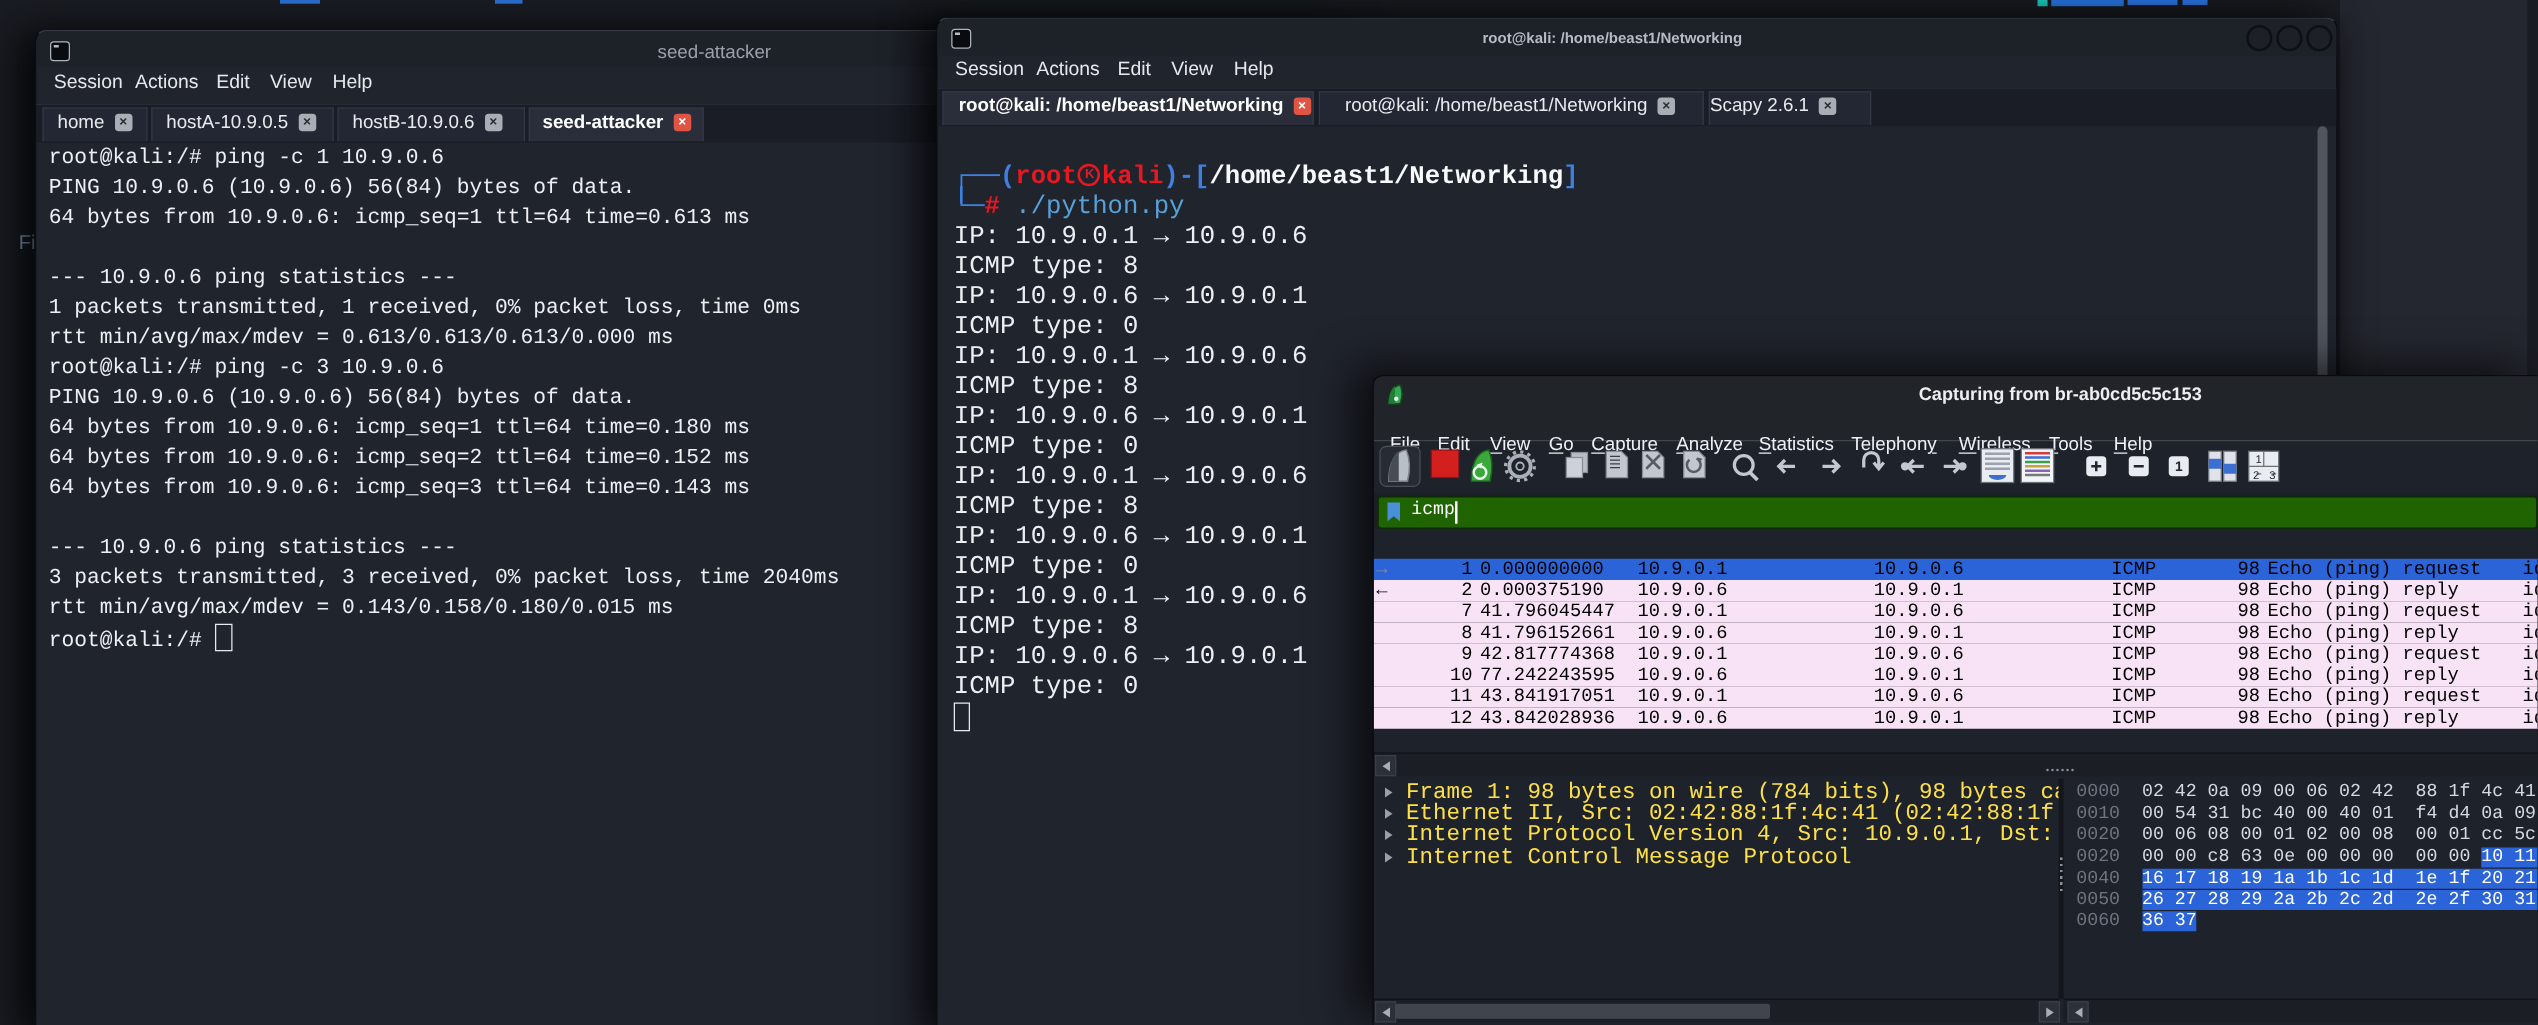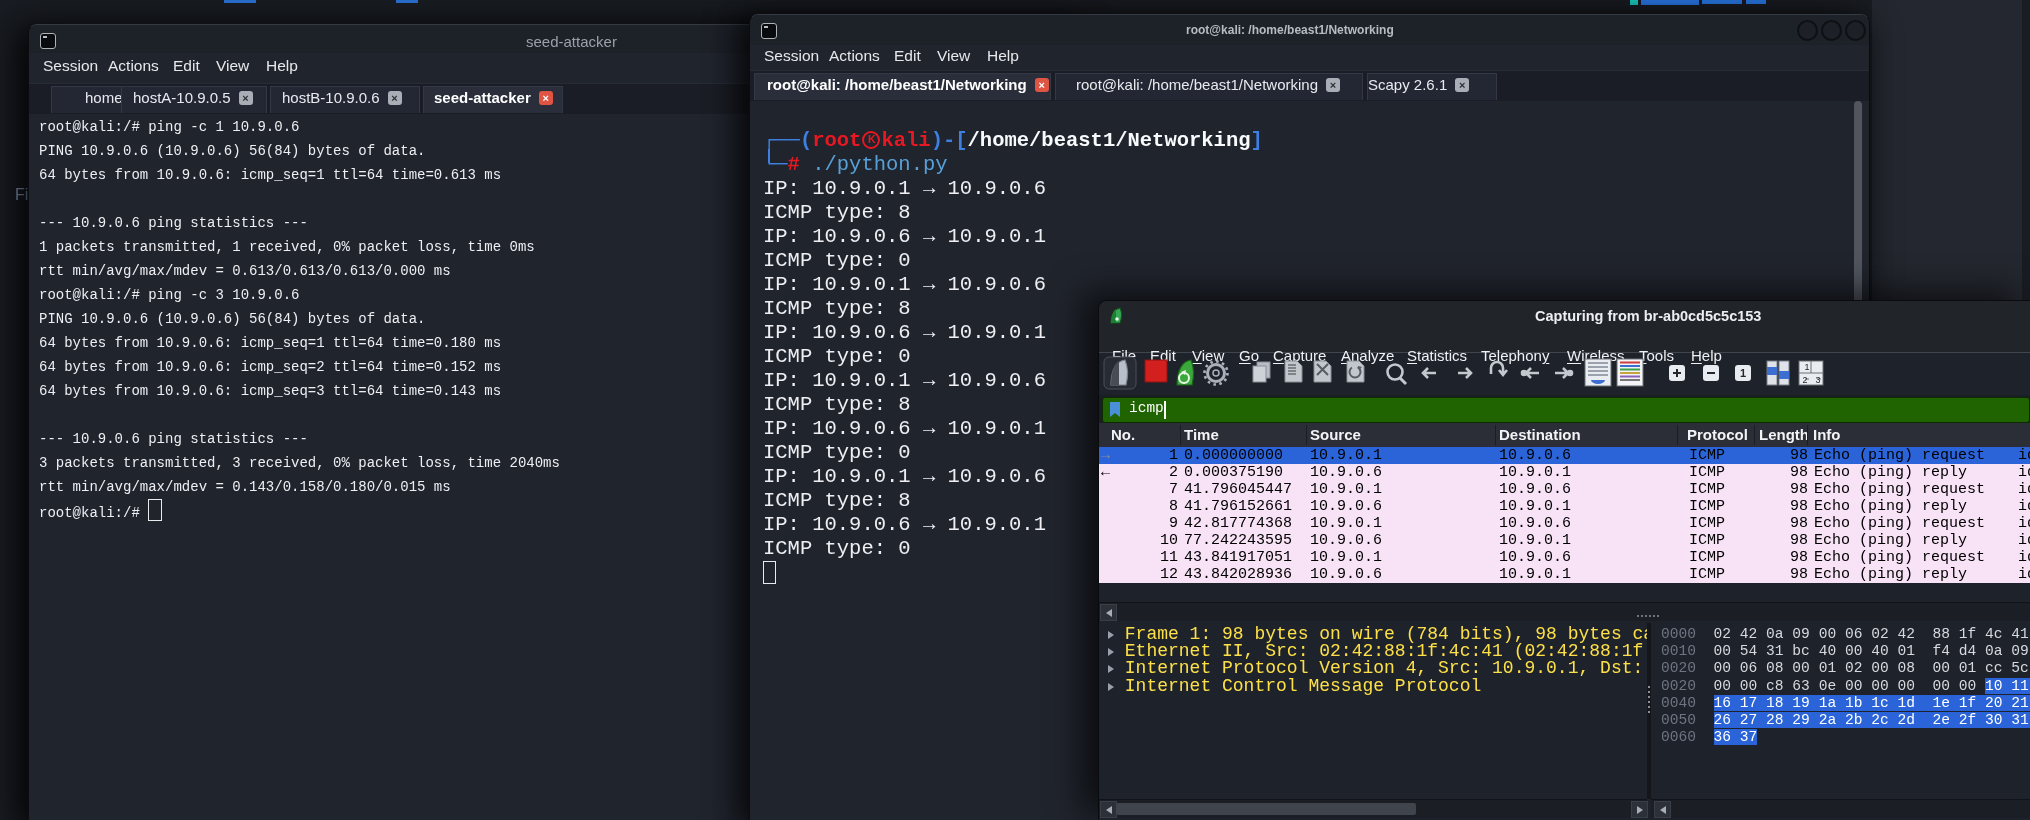--- a/index.html
+++ b/index.html
@@ -11,21 +11,21 @@
 .ttl{position:absolute;color:#9ba1ab;font-size:15px;white-space:nowrap;}
 .menu{position:absolute;color:#e6e8eb;font-size:15.5px;}
 .menu span{margin-right:0px;}
 .tabbar{position:absolute;left:0;right:0;background:#1a1d25;}
 .tab{position:absolute;top:2px;bottom:1px;background:#232734;border:1px solid #333845;border-bottom:none;color:#e8eaee;font-size:15px;white-space:nowrap;display:flex;align-items:center;}
 .tab .cb{margin-left:8px;flex:none;}
 .tab>span{position:relative;top:-2.5px;}
 .tab.act{background:#2a2e3a;color:#fff;font-weight:bold;}
 .cb{display:inline-block;width:14px;height:14px;border-radius:3px;background:#a9aeb6;color:#2b2e35;font-size:11px;line-height:14px;text-align:center;font-weight:bold;vertical-align:middle;}
 .cb.red{background:#e05444;color:#fff;}
-.term{position:absolute;color:#edeff3;font-family:"Liberation Mono",monospace;font-size:14px;line-height:24px;white-space:pre;}
+.term{position:absolute;color:#edeff3;font-family:"Liberation Mono",monospace;font-size:17px;line-height:24px;white-space:pre;}
 .cur{display:inline-block;width:12px;height:20px;border:1.6px solid #e8eaee;vertical-align:-4px;}
 .ticon{position:absolute;width:14px;height:14px;border:1.2px solid #aeb3ba;border-radius:3px;background:#0a0b0e;}
 .ticon:after{content:"";position:absolute;left:1.5px;top:1.5px;width:4px;height:2px;background:#b9bdc3;}
 </style></head>
 <body>
 
 <div class="abs" style="left:224px;top:0;width:32px;height:3px;background:#2b6fd0"></div>
 <div class="abs" style="left:396px;top:0;width:22px;height:3px;background:#2b6fd0"></div>
 <div class="abs" style="left:1630px;top:0;width:8px;height:5px;background:#1ad0c4"></div>
 <div class="abs" style="left:1641px;top:0;width:58px;height:5px;background:#2979e8"></div>
@@ -42,21 +42,21 @@
   <div class="ticon" style="left:11px;top:8px;"></div>
   <div class="ttl" style="left:497px;top:8px;">seed-attacker</div>
   <div class="menu" style="left:0;top:28px;height:26px;line-height:26px;width:400px;">
       <span style="position:absolute;left:14px;">Session</span>
       <span style="position:absolute;left:79px;">Actions</span>
       <span style="position:absolute;left:144px;">Edit</span>
       <span style="position:absolute;left:187px;">View</span>
       <span style="position:absolute;left:237px;">Help</span>
     </div>
   <div class="tabbar" style="top:58px;height:30px;border-top:1px solid #272b33;">
-    <div class="tab" style="left:22px;width:82px;padding-left:22px;">
+    <div class="tab" style="left:5px;width:82px;">
         <span style="margin-left:11px;">home</span> 
         <span class="cb">×</span>
       </div>
     <div class="tab" style="left:92px;width:144px;">
         <span style="margin-left:11px;">hostA-10.9.0.5</span> 
         <span class="cb">×</span>
       </div>
     <div class="tab" style="left:241px;width:148px;">
         <span style="margin-left:11px;">hostB-10.9.0.6</span> 
         <span class="cb">×</span>
@@ -228,35 +228,20 @@
   </svg>
   <div class="abs" style="left:0;top:94px;width:932px;height:28px;background:#1b1e24;"></div>
   <div class="abs" style="left:3px;top:96px;width:926px;height:24px;background:#1f6400;border-radius:3px;border:1px solid #0d2a00;">
     <svg class="abs" style="left:5px;top:3px;" width="16" height="18" viewBox="0 0 16 18">
         <path d="M2 1 h10 v15 l-5 -4 l-5 4 z" fill="#4a8fd9"></path>
       </svg>
     <span class="mono abs" style="left:26px;top:2px;font-size:14.5px;color:#fff;">icmp</span>
     <div class="abs" style="left:61px;top:3px;width:1.6px;height:18px;background:#fff;"></div>
   </div>
 
-  <div class="abs" style="left:0;top:122px;width:932px;height:24px;background:#2b2e36;border-bottom:1px solid #14161b;color:#f2f3f6;font-weight:bold;font-size:15px;line-height:23px;">
-    <span class="abs" style="left:12px;">No.</span>
-      <span class="abs" style="left:85px;">Time</span>
-      <span class="abs" style="left:211px;">Source</span>
-      <span class="abs" style="left:400px;">Destination</span>
-      <span class="abs" style="left:588px;">Protocol</span>
-      <span class="abs" style="left:660px;">Length</span>
-      <span class="abs" style="left:714px;">Info</span>
-    <div class="abs hsep" style="left:81px;"></div>
-      <div class="abs hsep" style="left:207px;"></div>
-      <div class="abs hsep" style="left:396px;"></div>
-      <div class="abs hsep" style="left:578px;"></div>
-      <div class="abs hsep" style="left:655px;"></div>
-      <div class="abs hsep" style="left:708px;"></div>
-  </div>
 
   <div class="abs mono" style="left:0;top:146px;width:932px;height:136px;font-size:15px;color:#000;">
     <div class="row sel">
         <span class="abs" style="left:2px;color:#878d98;">→</span>
         <span class="abs rno">1</span>
         <span class="abs rt">0.000000000</span>
         <span class="abs rs">10.9.0.1</span>
         <span class="abs rd">10.9.0.6</span>
         <span class="abs rp">ICMP</span>
         <span class="abs rl">98</span>

